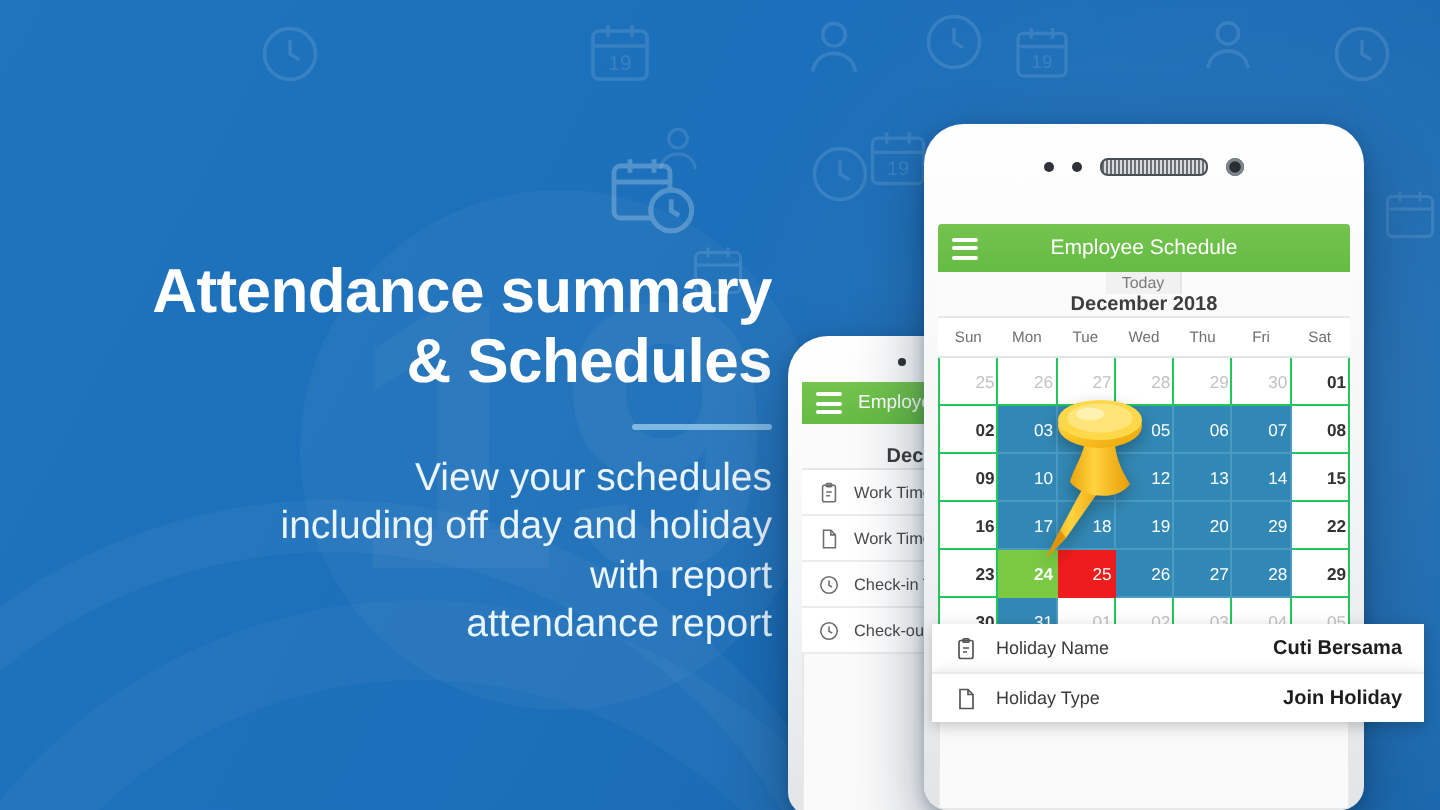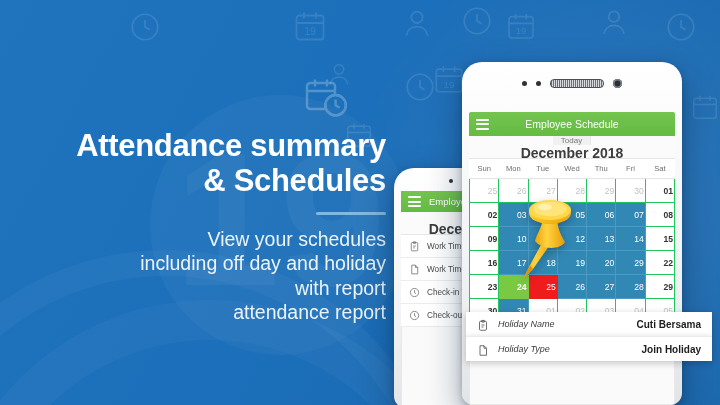--- a/index.html
+++ b/index.html
@@ -92,21 +92,21 @@
   .subbar{
     height:22px;display:flex;align-items:center;background:#fbfbfb;
     border-bottom:1px solid #e6e6e6;
     flex-direction:column;
   }
   .subbar .today{
     font-size:8px;color:#7a7a7a;padding:0 8px;height:100%;display:flex;align-items:center;
     background:#f1f1f1;border-right:1px solid #e6e6e6;
   }
   .subbar .month{
-    flex:1;text-align:center;font-size:14px;font-weight:700;color:#3d3d3d;
+    flex:1;text-align:center;font-size:10px;font-weight:700;color:#3d3d3d;
   }
   .listrow{
     display:flex;align-items:center;gap:7px;height:22px;padding:0 8px;
     border-bottom:1px solid #ececec;background:#fff;font-size:8.2px;color:#4a4a4a;
   }
   .listrow .ic{width:11px;height:11px;flex:none;color:#6d6d6d;}
   .listrow .ic svg{display:block;}
 
   
   #phone-front{left:462px;top:62px;width:220px;height:343px;}
@@ -144,21 +144,21 @@
        filter:drop-shadow(0 3px 4px rgba(0,0,0,.28));pointer-events:none;}
 
   
   .popups{position:absolute;left:466px;top:312px;width:246px;z-index:8;}
   .pcard{
     background:#fff;display:flex;align-items:center;gap:9px;height:24px;padding:0 11px;
     box-shadow:0 2px 7px rgba(0,0,0,.22);
   }
   .pcard + .pcard{border-top:1px solid #eceaea;justify-content:center;}
   .pcard .ic{width:12px;height:13px;flex:none;color:#555;}
-  .pcard .lbl{font-size:9px;color:#3a3a3a;font-style:italic;}
+  .pcard .lbl{font-size:9px;color:#3a3a3a;}
   .pcard .val{margin-left:auto;font-size:10px;color:#1d1d1d;font-weight:700;}
 </style>
 </head>
 <body>
 
 <div id="stage">
 
   <div class="bg-layer">
     <div class="arc"></div>
     <div class="arc2"></div>

